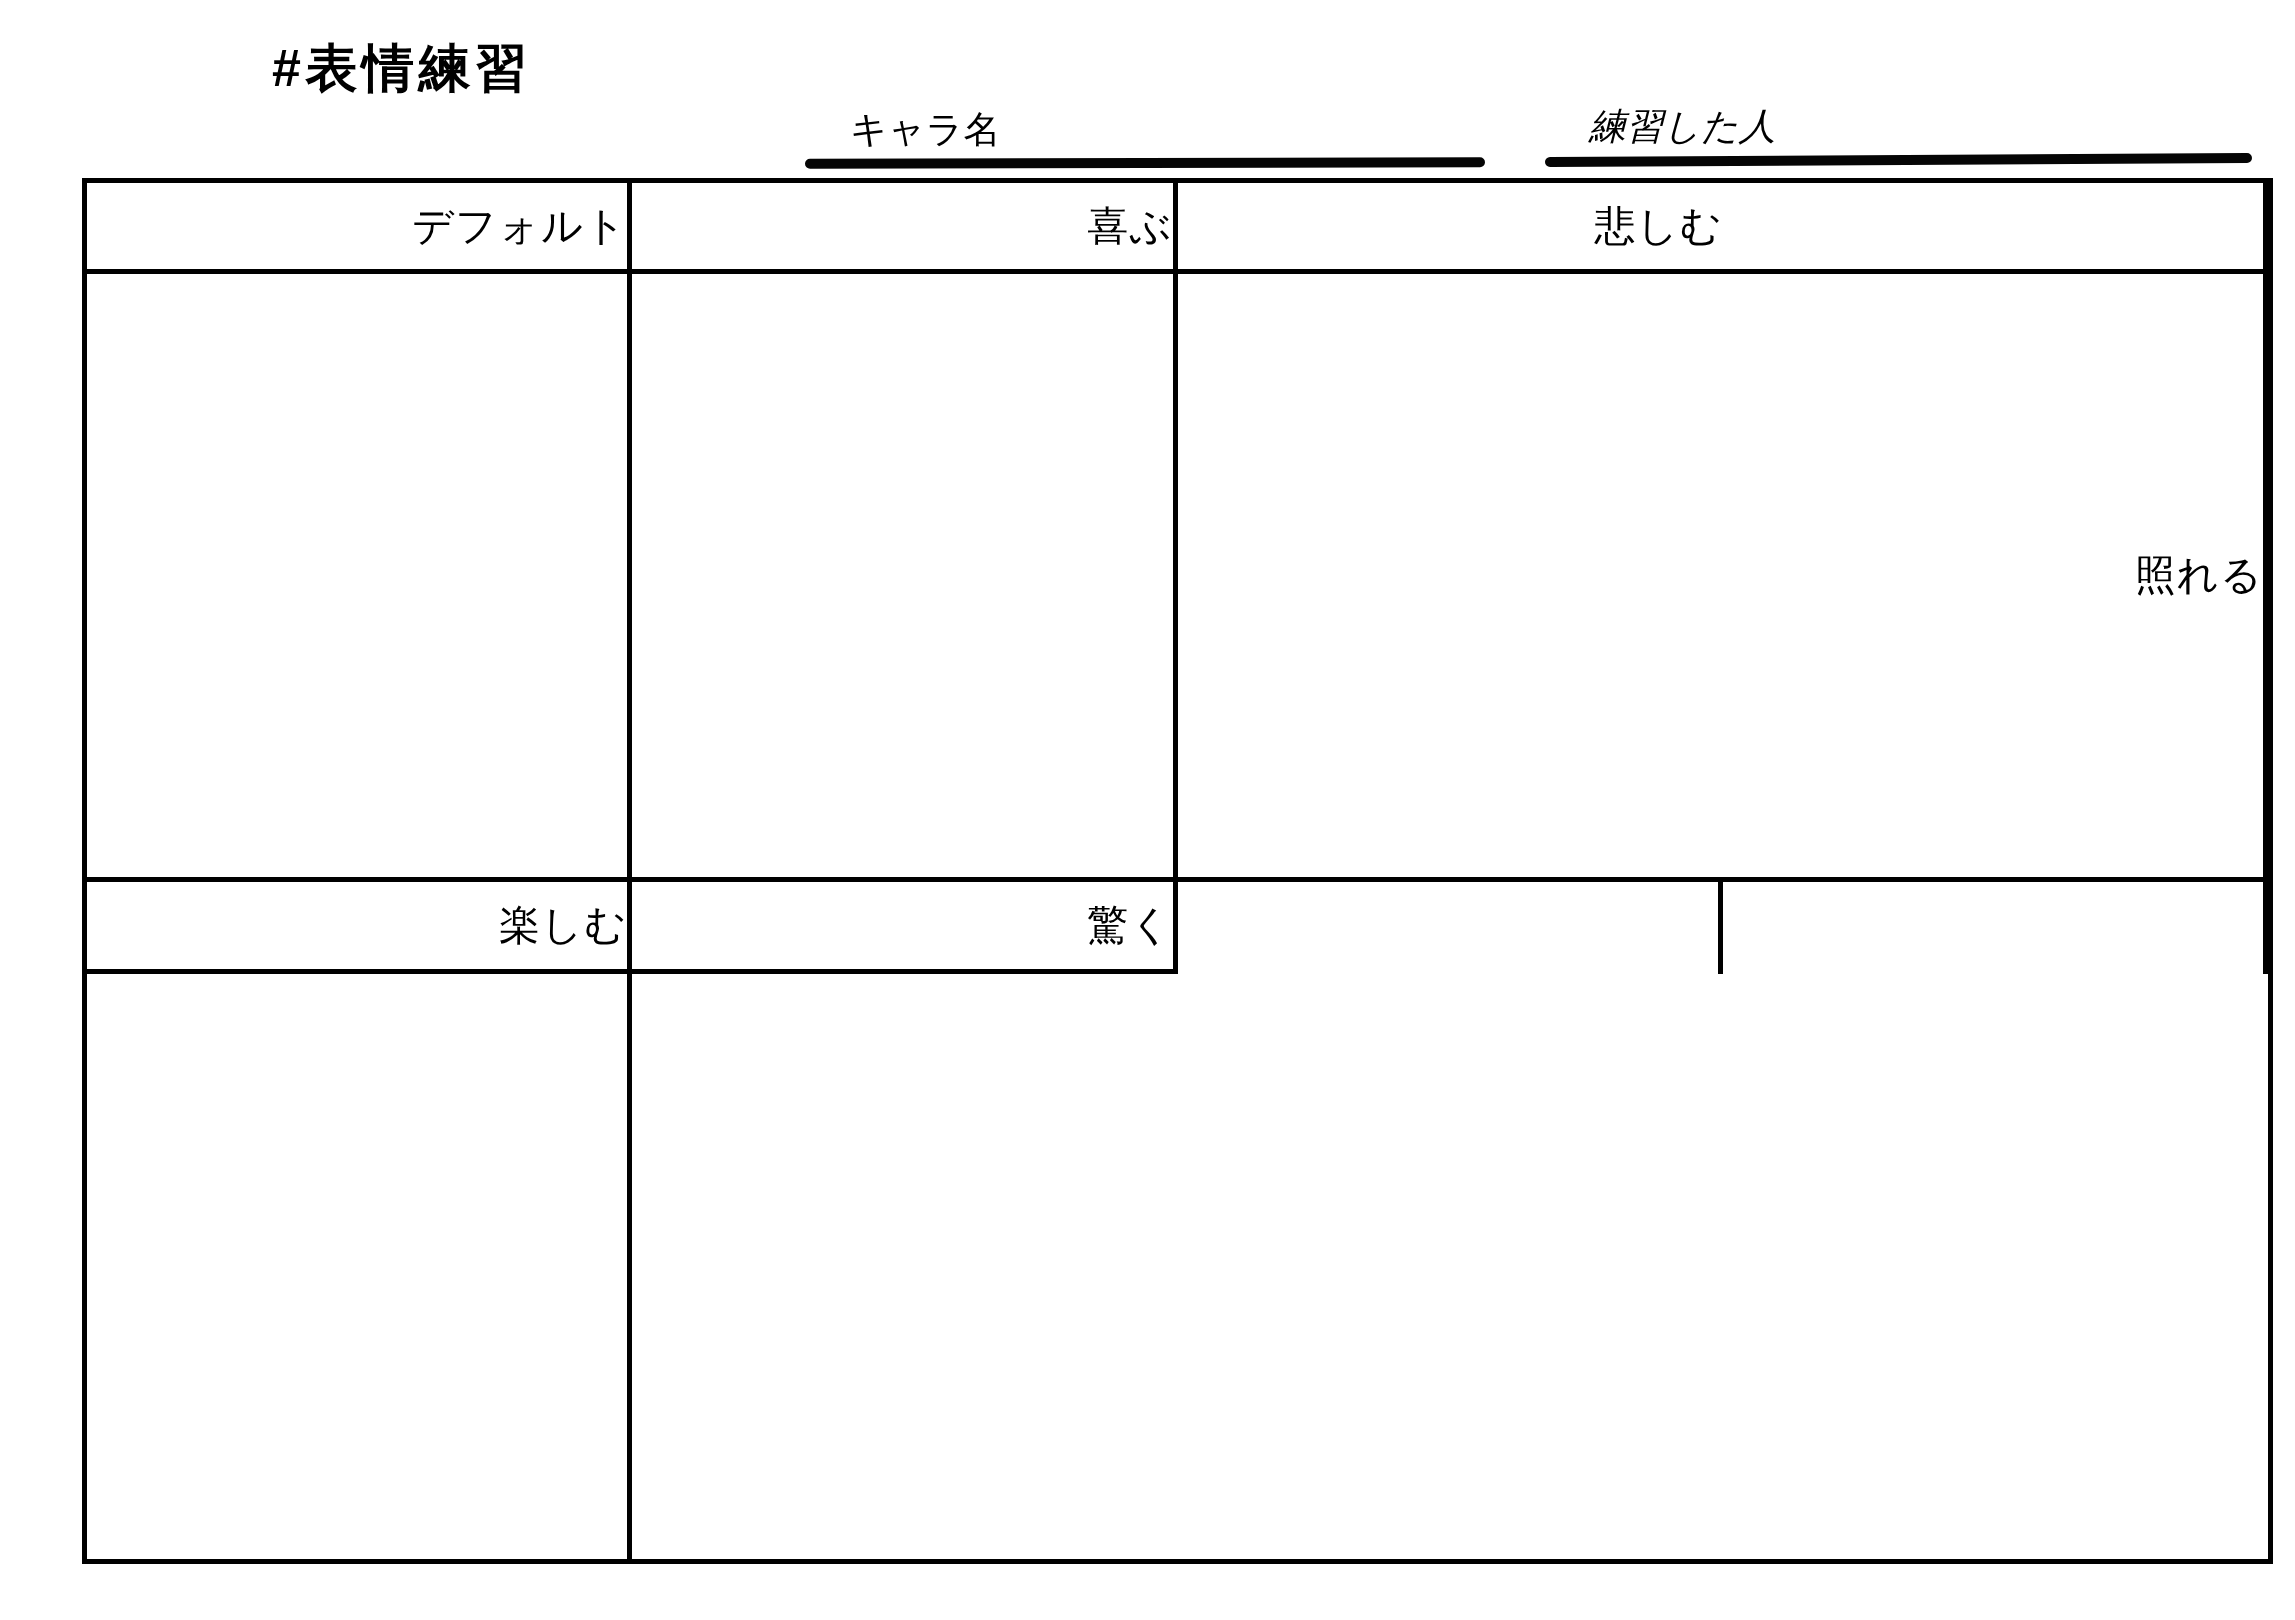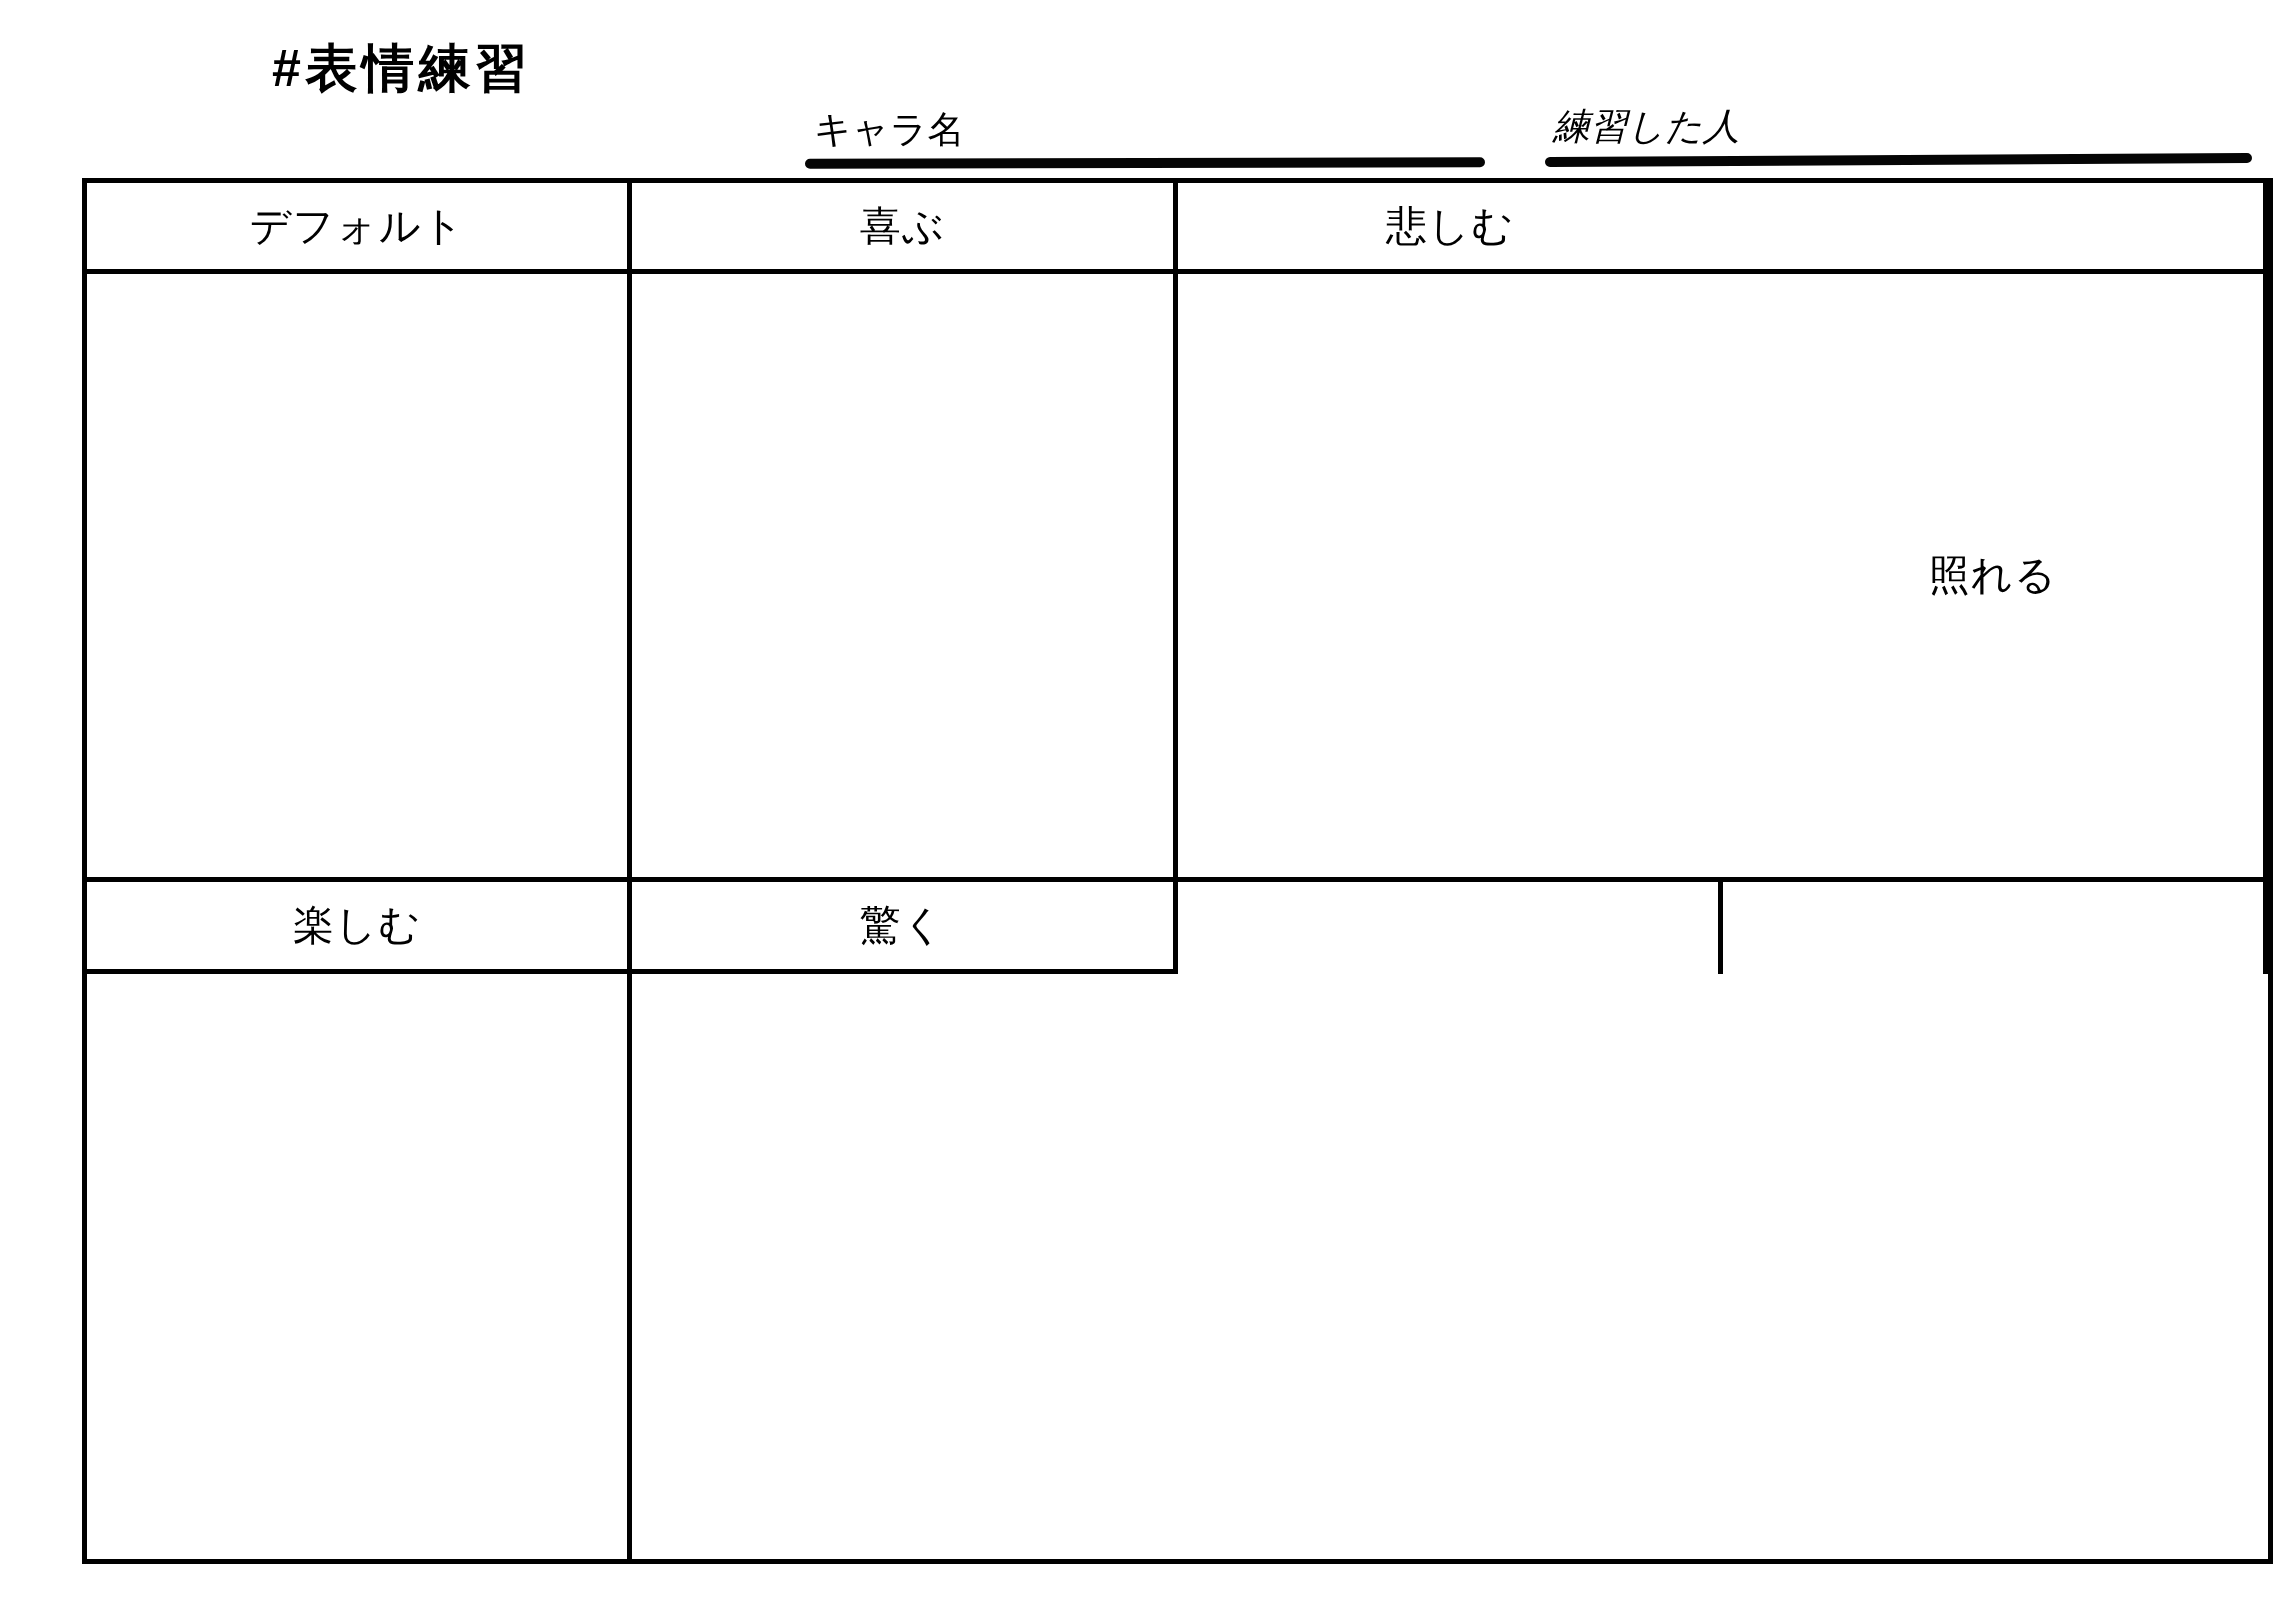--- a/index.html
+++ b/index.html
@@ -28,20 +28,21 @@
     letter-spacing: 4.5px;
     white-space: nowrap;
   }
 
   
   .field-label {
     position: absolute;
     font-size: 37px;
     line-height: 1;
     white-space: nowrap;
+    margin-left: 36px;
   }
   .field-label.chara { left: 814px; top: 111px; }
   .field-label.renshu { left: 1553px; top: 108px; font-style: italic; }
 
   .underline {
     position: absolute;
     height: 9.5px;
     background: #050505;
     border-radius: 5px;
   }
@@ -71,21 +72,21 @@
   .cell {
     box-sizing: border-box;
     border-right: 5px solid #000000;
     border-bottom: 5.6px solid #000000;
   }
   .cell.lastcol { border-right: none; }
   .cell.lastrow { border-bottom: none; }
   .cell.head {
     display: flex;
     align-items: center;
-    justify-content: center;
+    justify-content: flex-end;
   }
   .cell.head span {
     font-size: 41px;
     line-height: 1;
     letter-spacing: 1.1px;
     white-space: nowrap;
   }
   .cell.blank { background: #ffffff; }
 </style>
 </head>

